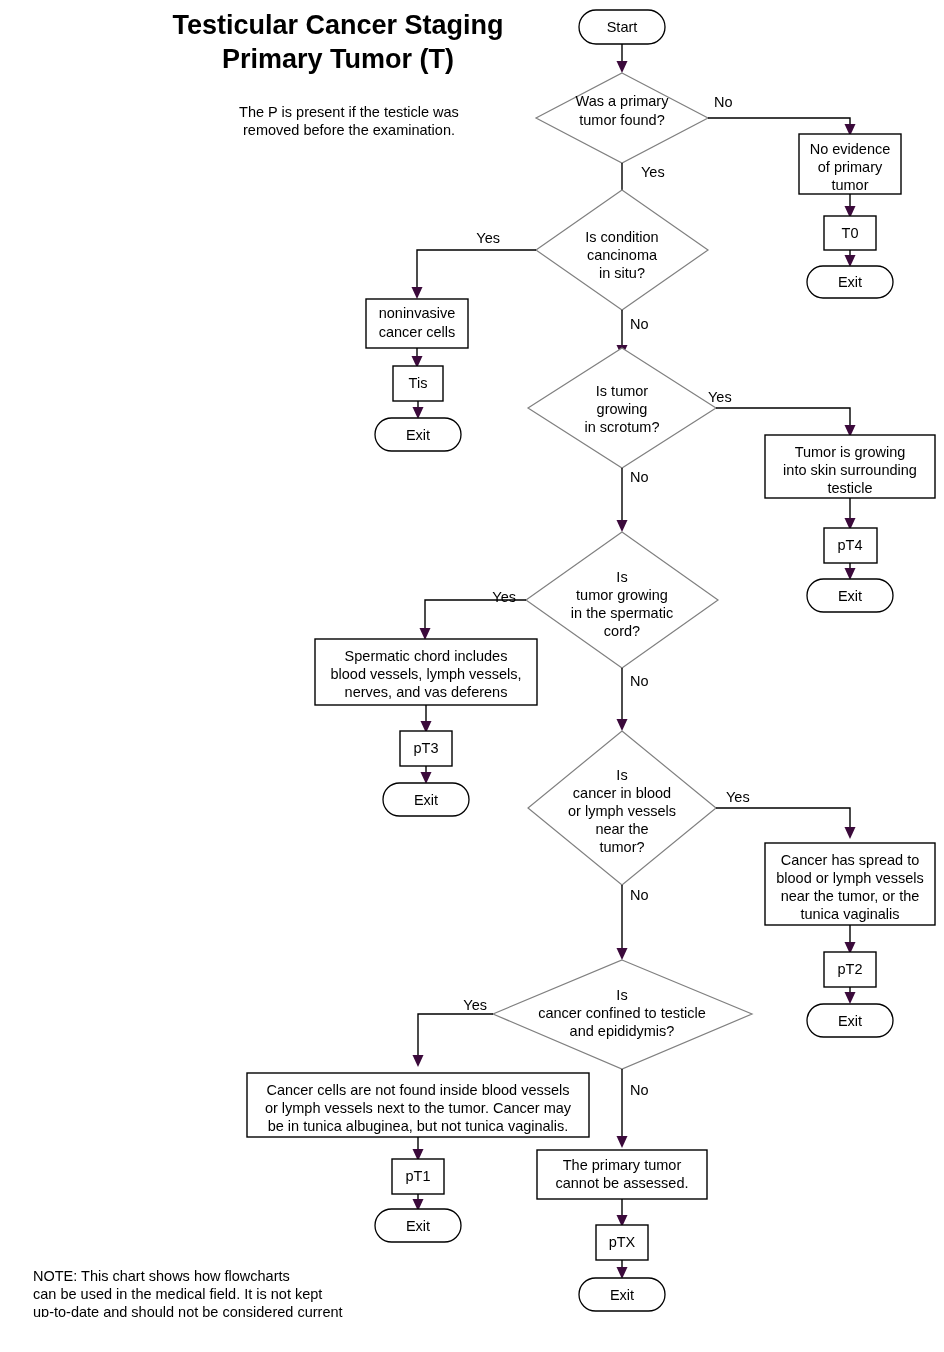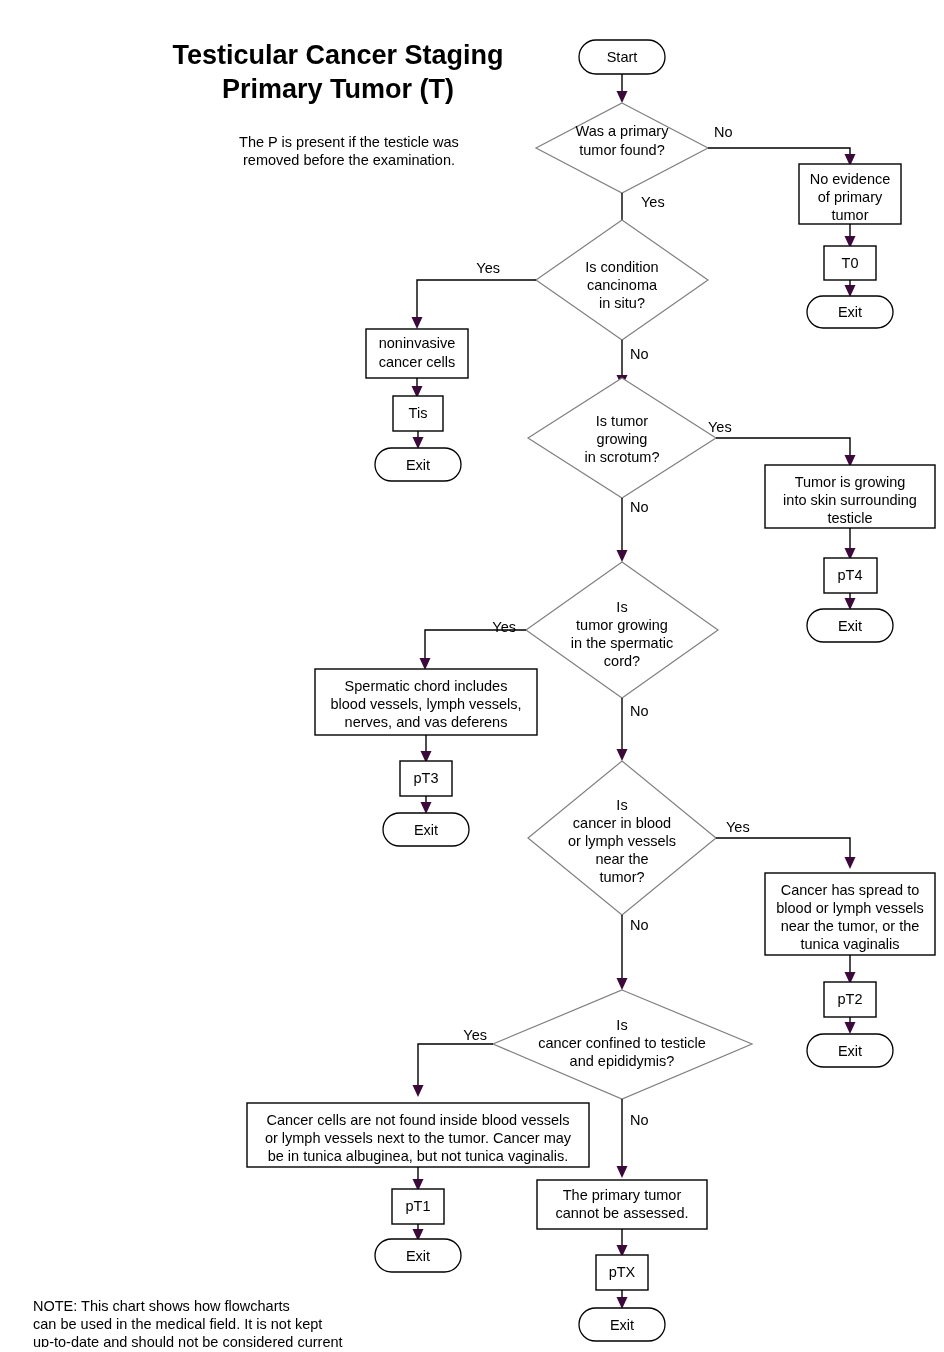--- a/index.html
+++ b/index.html
@@ -7,21 +7,20 @@
     padding: 0;
     background: #ffffff;
   }
   #page {
     position: relative;
     width: 944px;
     height: 1317px;
     background: #ffffff;
     font-family: "Liberation Sans", sans-serif;
     overflow: hidden;
-    margin-top: 30px;
   }
   #chart-svg {
     position: absolute;
     left: 0; top: 0;
     width: 944px;
     height: 1352px;
   }
   .node-box {
     fill: #ffffff;
     stroke: #000000;

